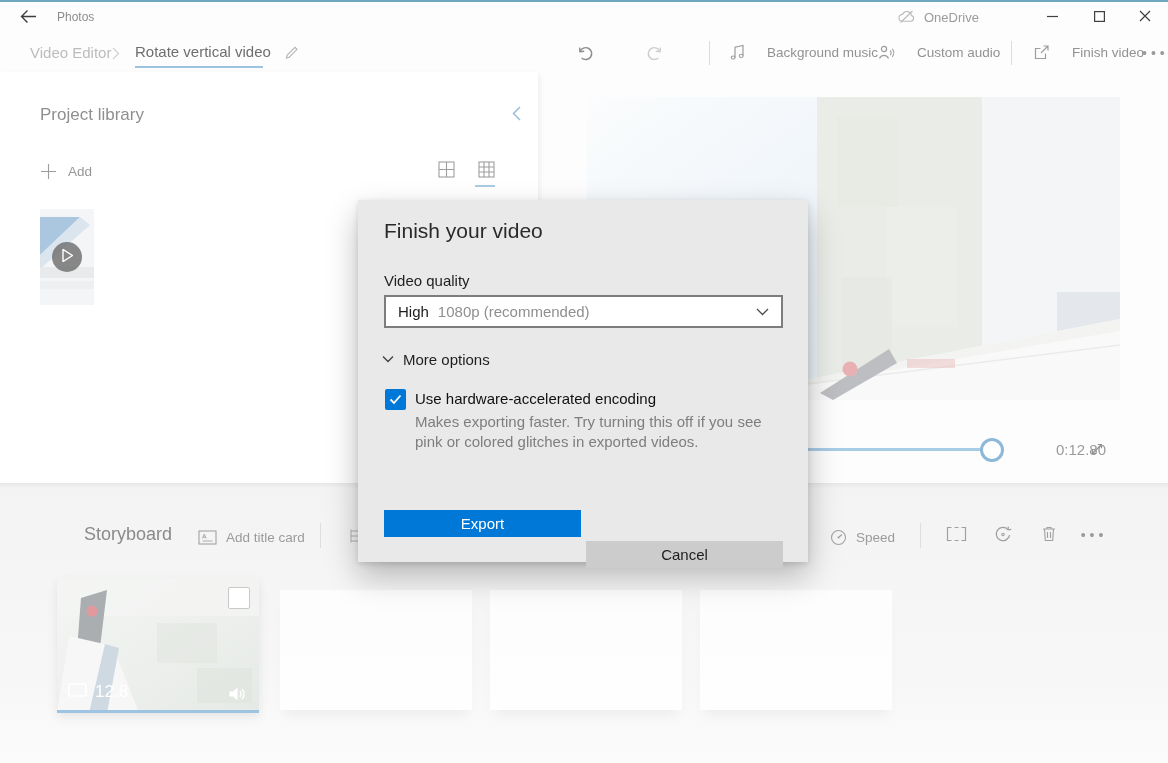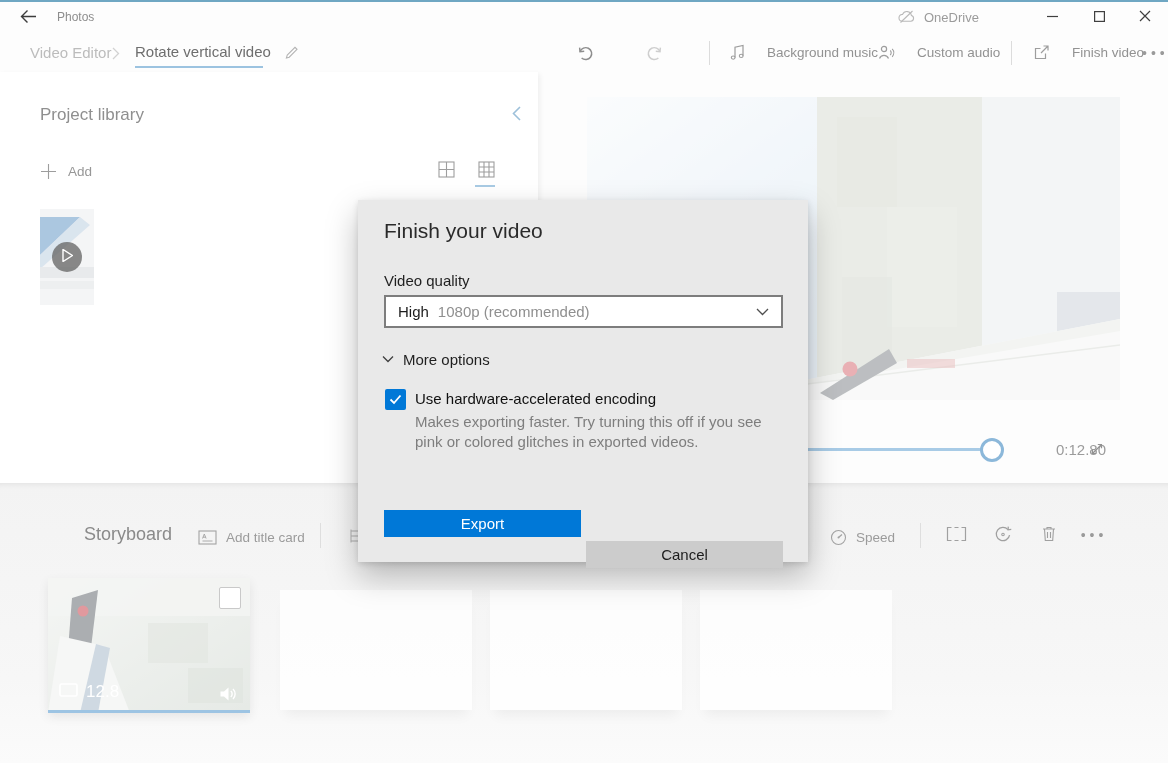--- a/index.html
+++ b/index.html
@@ -57,21 +57,21 @@
   
   .storyboard { left:0; top:483px; width:1168px; height:280px;
                 background:linear-gradient(#f3f3f3, #f7f7f7 70%, #fbfbfb);
                 box-shadow:inset 0 7px 7px -7px rgba(0,0,0,0.10); }
   .sb-title { left:40px; top:41px; font-size:18px; color:#8a8a8a;margin-left:44px; }
   .sb-btn { height:26px; gap:9px; font-size:13.5px; color:#9b9b9b; }
   .sb-btn .ic { color:#a3a3a3; display:flex; }
   .sb-sep { width:1px; height:25px; background:#dedede; }
   .sb-iconbtn { width:28px; height:28px; display:flex; align-items:center; justify-content:center; color:#a0a0a0; }
 
-  .clip-card { left:48px; top:95px; width:202px; height:135px; box-shadow:0 4px 10px rgba(0,0,0,0.08); overflow:hidden; background:#dfe3df; }
+  .clip-card { left:57px; top:95px; width:202px; height:135px; box-shadow:0 4px 10px rgba(0,0,0,0.08); overflow:hidden; background:#dfe3df; }
   .clip-checkbox { right:9px; top:9px; width:22px; height:22px; background:rgba(255,255,255,0.95);
                    border:1px solid #c9c9c9; border-radius:2px; position:absolute; }
   .clip-dur { left:11px; bottom:11px; position:absolute; display:flex; align-items:center; gap:8px; color:#fff; font-size:17px; }
   .clip-speaker { right:12px; bottom:11px; position:absolute; color:#fff; display:flex; }
   .clip-progress { left:0; bottom:0; position:absolute; width:202px; height:3px; background:#9dc4e3; }
   .ghost-card { top:107px; width:192px; height:120px; background:rgba(255,255,255,0.8);
                 box-shadow:0 10px 12px -5px rgba(0,0,0,0.05); }
 
   
   .dialog { left:358px; top:200px; width:450px; height:362px; background:#e9e9e9;

